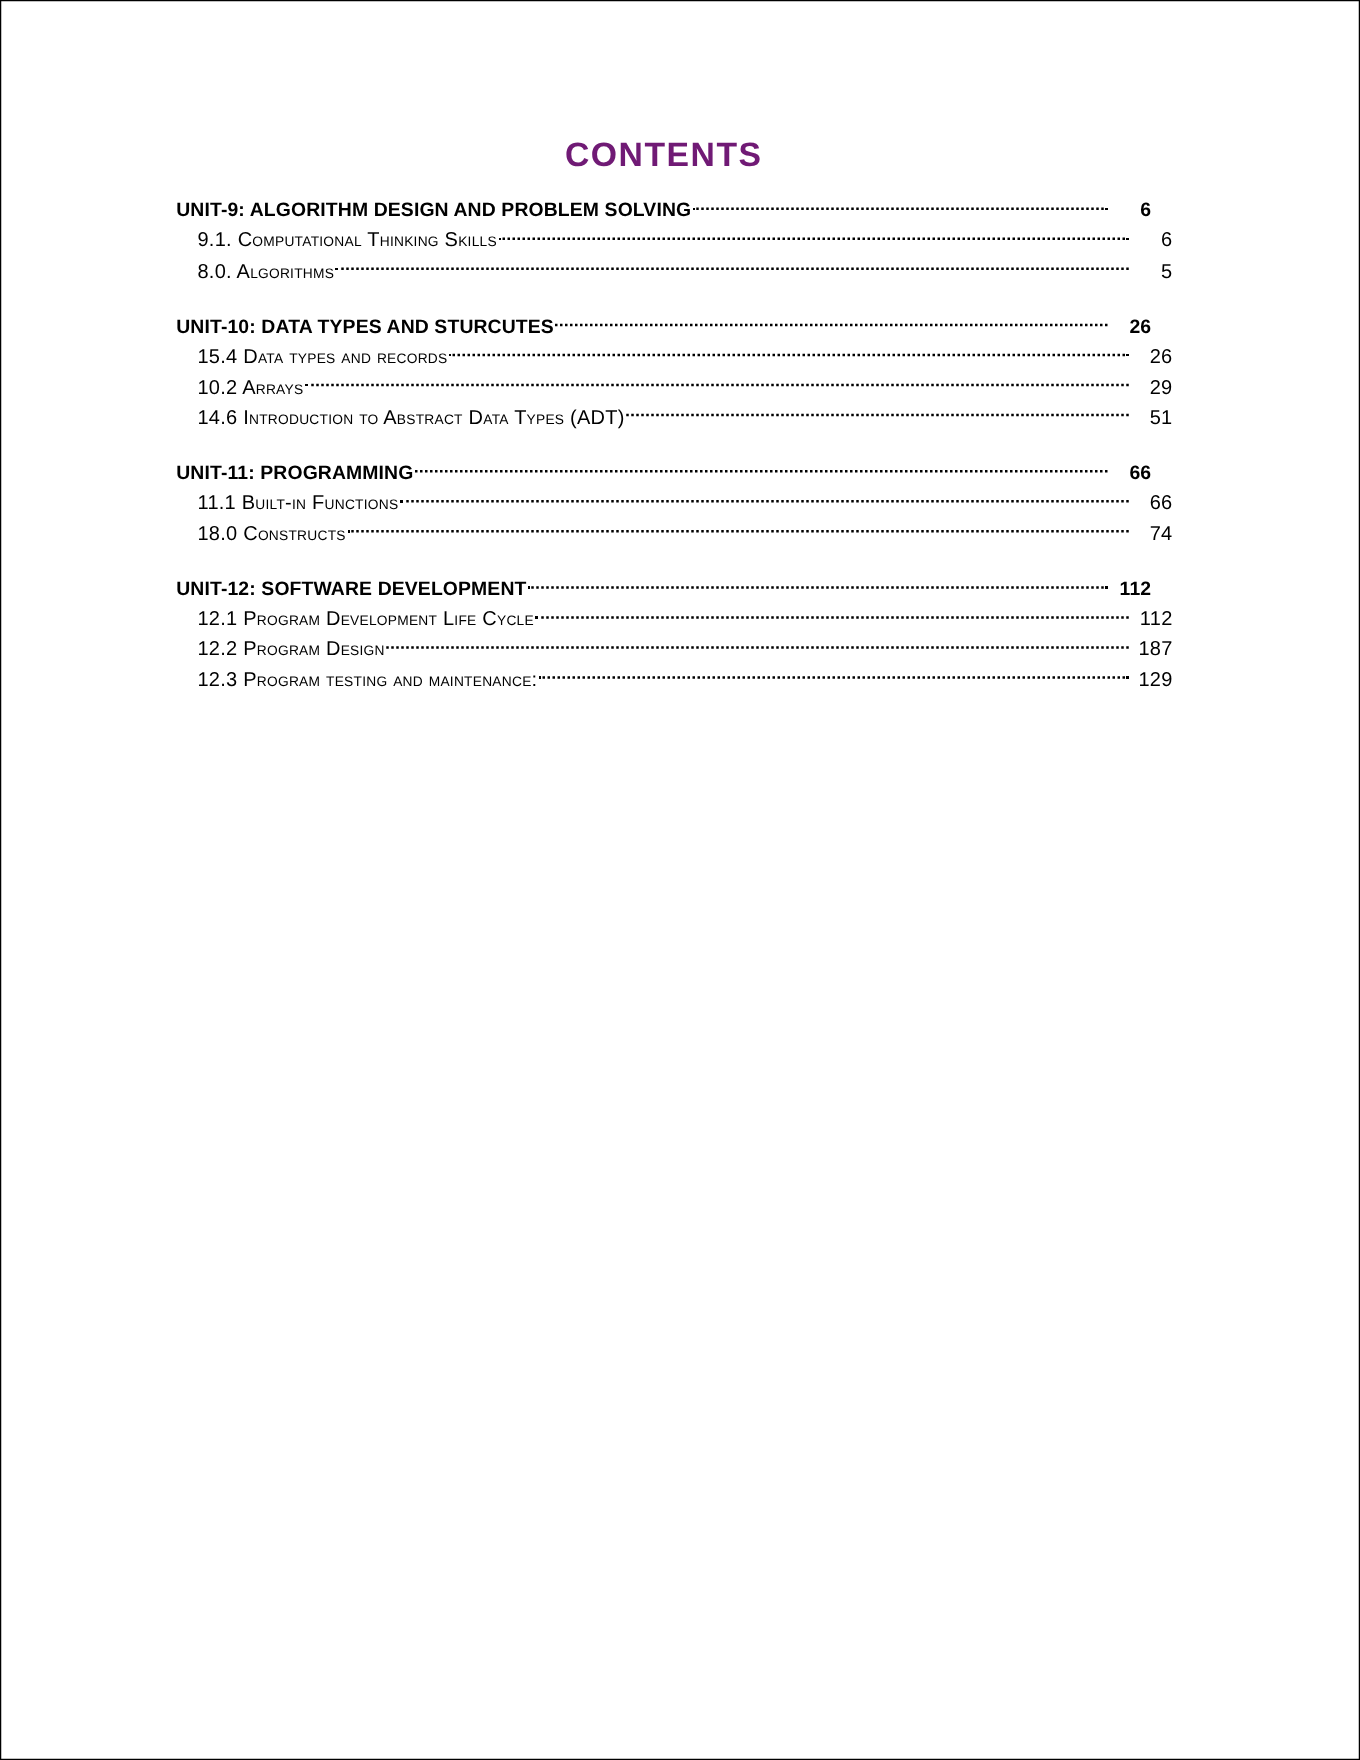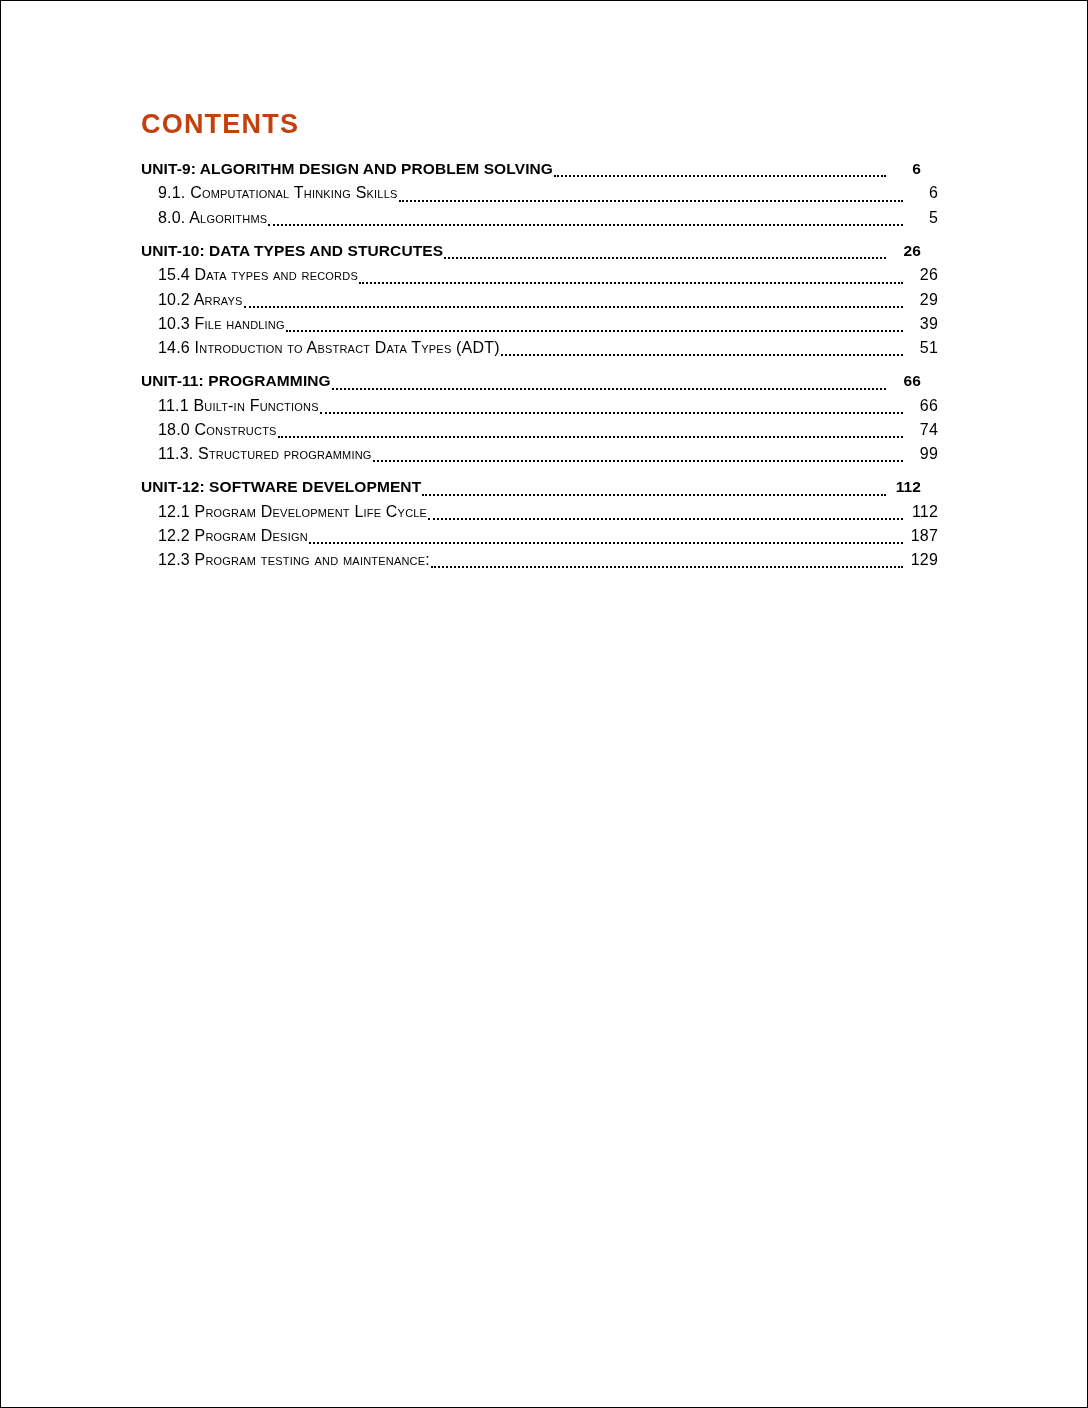--- a/index.html
+++ b/index.html
@@ -17,34 +17,35 @@
     font-family: "Liberation Sans", sans-serif;
     overflow: hidden;
   }
   .content-wrap {
     position: absolute;
     left: 140px;
     top: 108px;
     width: 780px;
   }
   .toc-title {
+    text-align: center;
     font-size: 27px;
     font-weight: bold;
     letter-spacing: 1.2px;
-    color: #c2410c;
+    color: #701a75;
     margin: 0 0 18px 0;
     font-family: "Liberation Sans", sans-serif;
   }
   .toc-list {
     margin: 0;
     padding: 0;
   }
   .toc-row {
     display: flex;
-    align-items: flex-end;
+    align-items: flex-start;
     width: 100%;
     white-space: nowrap;
     color: #000;
     line-height: 1.45;
   }
   .toc-row .leader {
     flex: 1 1 auto;
     overflow: hidden;
     margin: 0 1px;
     position: relative;
@@ -55,21 +56,21 @@
   .toc-row .pg {
     flex: 0 0 auto;
     text-align: right;
     min-width: 34px;
   }
 
   
   .lvl1 {
     font-size: 15.5px;
     font-weight: bold;
-    margin-top: 11px;
+    margin-top: 22px;
     letter-spacing: 0.1px;
   }
   .lvl1:first-child { margin-top: 0; }
   .lvl1 .label { text-transform: uppercase; }
   .lvl1 .leader { border-bottom-width: 2.4px; }
 
   
   .lvl2 {
     font-size: 16px;
     font-weight: normal;
@@ -112,48 +113,38 @@
           <span class="label">15.4 Data types and records</span>
           <span class="leader"></span>
           <span class="pg">26</span>
         </div>
         <div class="toc-row lvl2">
           <span class="label">10.2 Arrays</span>
           <span class="leader"></span>
           <span class="pg">29</span>
         </div>
         <div class="toc-row lvl2">
-          <span class="label">10.3 File handling</span>
-          <span class="leader"></span>
-          <span class="pg">39</span>
-        </div>
-        <div class="toc-row lvl2">
           <span class="label">14.6 Introduction to Abstract Data Types (ADT)</span>
           <span class="leader"></span>
           <span class="pg">51</span>
         </div>
         <div class="toc-row lvl1">
           <span class="label">UNIT-11: PROGRAMMING</span>
           <span class="leader"></span>
           <span class="pg">66</span>
         </div>
         <div class="toc-row lvl2">
           <span class="label">11.1 Built-in Functions</span>
           <span class="leader"></span>
           <span class="pg">66</span>
         </div>
         <div class="toc-row lvl2">
           <span class="label">18.0 Constructs</span>
           <span class="leader"></span>
           <span class="pg">74</span>
-        </div>
-        <div class="toc-row lvl2">
-          <span class="label">11.3. Structured programming</span>
-          <span class="leader"></span>
-          <span class="pg">99</span>
         </div>
         <div class="toc-row lvl1">
           <span class="label">UNIT-12: SOFTWARE DEVELOPMENT</span>
           <span class="leader"></span>
           <span class="pg">112</span>
         </div>
         <div class="toc-row lvl2">
           <span class="label">12.1 Program Development Life Cycle</span>
           <span class="leader"></span>
           <span class="pg">112</span>

